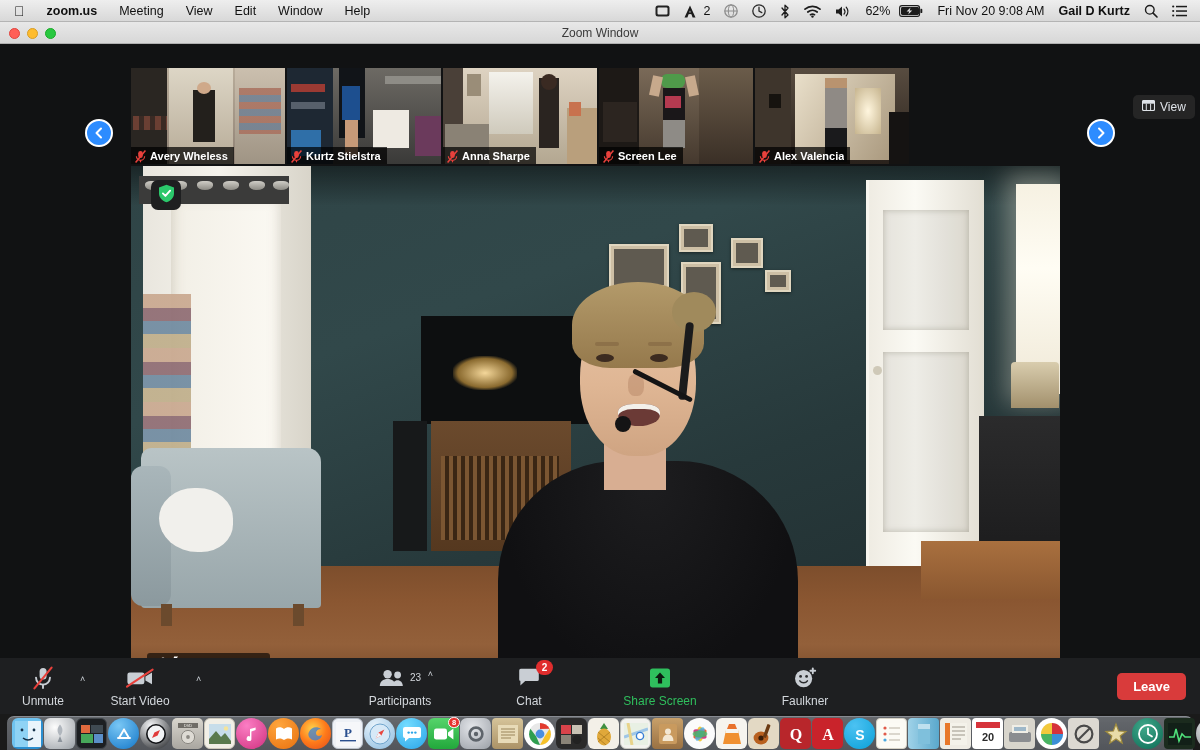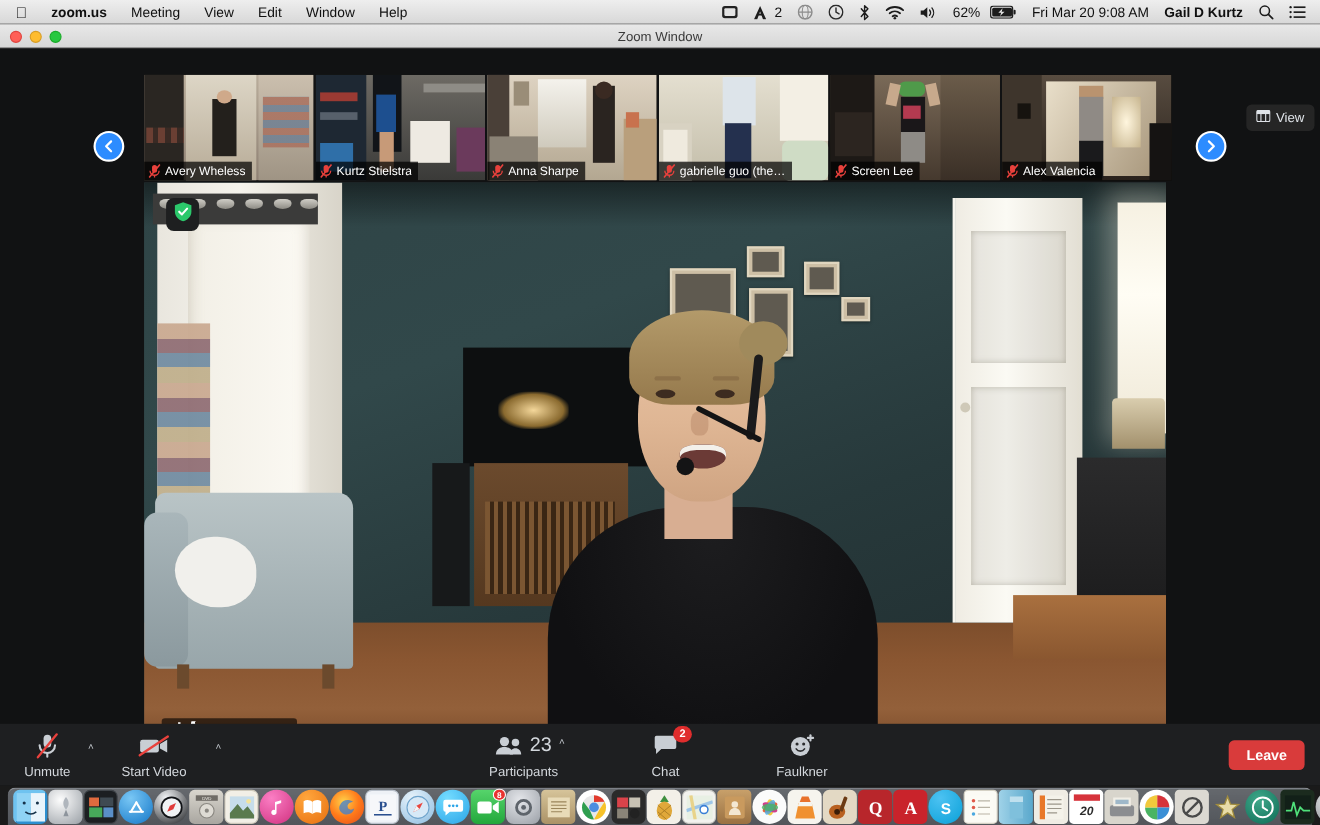--- a/index.html
+++ b/index.html
@@ -62,21 +62,21 @@
   }
   .thumb .scene{ position:absolute; inset:0; }
   .namebar{
     position:absolute; left:0; bottom:0; height:17px;
     background:rgba(0,0,0,0.72);
     display:flex; align-items:center; gap:4px; padding:0 6px 0 4px;
     max-width:100%;
   }
   .namebar .nm{
     color:#fff; font-size:11px; white-space:nowrap; overflow:hidden;
-    text-overflow:ellipsis; max-width:118px;
+    text-overflow:ellipsis; max-width:118px;font-weight:bold;
   }
   .mutemic{ width:11px; height:13px; flex:none; }
 
   
   .navarrow{
     position:absolute; top:75px; width:28px; height:28px; border-radius:50%;
     background:#2d8cff; border:2px solid #ffffff;
     display:flex; align-items:center; justify-content:center; cursor:pointer;
   }
   #nav-prev{ left:85px; }
@@ -311,21 +311,21 @@
     background:#d93b3b; border-radius:5px; color:#fff;
     font-size:13px; font-weight:bold;
     display:flex; align-items:center; justify-content:center; cursor:pointer;
   }
   .badge{
     position:absolute; top:-5px; right:-13px; min-width:17px; height:15px;
     background:#e02d2d; border-radius:8px; color:#fff; font-size:10px;
     font-weight:bold; display:flex; align-items:center; justify-content:center;
     padding:0 4px;
   }
-  .pcount{ color:#d3d7dc; font-size:18px; margin-left:5px; }
+  .pcount{ color:#d3d7dc; font-size:10px; margin-left:5px; }
 
   
   #dock{
     position:absolute; left:0; bottom:0; width:1200px; height:36px;
     background:rgba(30,32,35,0.0);
     display:flex; align-items:flex-end; justify-content:center;
   }
   #dockinner{
     width:1186px; height:34px;
     background:linear-gradient(to bottom,rgba(120,124,130,0.80),rgba(92,96,102,0.86));
@@ -407,21 +407,21 @@
     </span>
     <span class="mb-status">62%</span>
     <span class="mb-status" style="padding-left:2px;">
       <svg width="24" height="12" viewBox="0 0 24 12">
           <rect x="0.6" y="0.6" width="20" height="10.8" rx="2.4" fill="none" stroke="#1c1c1c" stroke-width="1.1"></rect>
           <rect x="2" y="2" width="18" height="8" rx="1.4" fill="#1c1c1c"></rect>
           <path d="M11.5 2.6 L7.6 6.5 H10.2 L9.2 9.6 L13.2 5.6 H10.6 Z" fill="#e3e3e3"></path>
           <rect x="21.4" y="3.8" width="1.9" height="4.3" rx="0.9" fill="#1c1c1c"></rect>
         </svg>
     </span>
-    <span class="mb-status">Fri Mar 20  9:08 AM</span>
+    <span class="mb-status">Fri Nov 20  9:08 AM</span>
     <span class="mb-status" style="font-weight:bold;">Gail D Kurtz</span>
     <span class="mb-status">
       <svg width="14" height="14" viewBox="0 0 14 14">
           <circle cx="5.8" cy="5.8" r="4.3" fill="none" stroke="#1c1c1c" stroke-width="1.4"></circle>
           <line x1="9.1" y1="9.1" x2="13" y2="13" stroke="#1c1c1c" stroke-width="1.6" stroke-linecap="round"></line>
         </svg>
     </span>
     <span class="mb-status">
       <svg width="15" height="12" viewBox="0 0 15 12">
           <g fill="#1c1c1c">
@@ -545,41 +545,20 @@
                 <rect x="3.2" y="1" width="4.6" height="7" rx="2.3" fill="#e8413c"></rect>
                 <path d="M1.4 6.2 A4.1 4.1 0 0 0 9.6 6.2" fill="none" stroke="#e8413c" stroke-width="1.2"></path>
                 <line x1="5.5" y1="10.3" x2="5.5" y2="12.3" stroke="#e8413c" stroke-width="1.2"></line>
                 <line x1="0.6" y1="12.4" x2="10.4" y2="0.6" stroke="#e8413c" stroke-width="1.5"></line>
               </svg>
           </span>
           <span class="nm">Anna Sharpe</span>
         </div>
       </div>
 
-      <div class="thumb">
-        <div class="scene" style="background:linear-gradient(to bottom,#e4dfd0,#c3bda9);">
-          <div style="position:absolute;left:0;top:44px;width:30px;height:52px;background:#d8d2c2;"></div>
-          <div style="position:absolute;left:4px;top:50px;width:22px;height:30px;background:#efeade;"></div>
-          <div style="position:absolute;left:58px;top:2px;width:30px;height:44px;background:#dde4ea;"></div>
-          <div style="position:absolute;left:60px;top:44px;width:24px;height:50px;background:#24304e;"></div>
-          <div style="position:absolute;left:110px;top:0;width:44px;height:60px;background:#f3efe4;"></div>
-          <div style="position:absolute;left:112px;top:60px;width:42px;height:36px;background:#cfdcc5;border-radius:6px;"></div>
-        </div>
-        <div class="namebar">
-          <span class="mutemic">
-            <svg width="11" height="13" viewBox="0 0 11 13">
-                <rect x="3.2" y="1" width="4.6" height="7" rx="2.3" fill="#e8413c"></rect>
-                <path d="M1.4 6.2 A4.1 4.1 0 0 0 9.6 6.2" fill="none" stroke="#e8413c" stroke-width="1.2"></path>
-                <line x1="5.5" y1="10.3" x2="5.5" y2="12.3" stroke="#e8413c" stroke-width="1.2"></line>
-                <line x1="0.6" y1="12.4" x2="10.4" y2="0.6" stroke="#e8413c" stroke-width="1.5"></line>
-              </svg>
-          </span>
-          <span class="nm">gabrielle guo (the…</span>
-        </div>
-      </div>
 
       <div class="thumb">
         <div class="scene" style="background:linear-gradient(to bottom,#7a6a58,#45392e);">
           <div style="position:absolute;left:0;top:0;width:40px;height:96px;background:#1d1916;"></div>
           <div style="position:absolute;left:4px;top:34px;width:34px;height:40px;background:#2c2520;"></div>
           <div style="position:absolute;left:62px;top:6px;width:24px;height:14px;border-radius:6px;background:#4f9a4a;"></div>
           <div style="position:absolute;left:64px;top:20px;width:22px;height:34px;background:#1a1719;"></div>
           <div style="position:absolute;left:66px;top:28px;width:16px;height:12px;background:#b43a50;"></div>
           <div style="position:absolute;left:64px;top:52px;width:22px;height:28px;background:#8e8b86;"></div>
           <div style="position:absolute;left:52px;top:8px;width:10px;height:20px;background:#c7a98c;transform:rotate(12deg);"></div>
@@ -781,20 +760,29 @@
         <div class="tb-btn" style="width:58px;">
           <div class="tb-ico">
             <svg width="22" height="19" viewBox="0 0 22 19">
                 <path d="M1.2 2.4 A1.6 1.6 0 0 1 2.8 0.8 H19.2 A1.6 1.6 0 0 1 20.8 2.4 V11.4 A1.6 1.6 0 0 1 19.2 13 H7.2 L2.4 17.4 V13 H2.8 A1.6 1.6 0 0 1 1.2 11.4 Z" fill="#c9ced4"></path>
               </svg>
             <span class="badge">2</span>
           </div>
           <div class="tb-lbl">Chat</div>
         </div>
 
+        <div class="tb-btn" style="width:100px;">
+          <div class="tb-ico">
+            <svg width="26" height="22" viewBox="0 0 26 22">
+                <rect x="3" y="1.4" width="20" height="19" rx="2.6" fill="#2fbf5d"></rect>
+                <path d="M13 5.6 L18 11 H15.1 V16.6 H10.9 V11 H8 Z" fill="#0d1a10"></path>
+              </svg>
+          </div>
+          <div class="tb-lbl green">Share Screen</div>
+        </div>
 
         <div class="tb-btn" style="width:86px;">
           <div class="tb-ico">
             <svg width="24" height="22" viewBox="0 0 24 22">
                 <circle cx="10.6" cy="11.6" r="8.6" fill="#c9ced4"></circle>
                 <circle cx="7.6" cy="9.4" r="1.4" fill="#2a2b2d"></circle>
                 <circle cx="13.6" cy="9.4" r="1.4" fill="#2a2b2d"></circle>
                 <path d="M6.8 13.8 A4.6 4.6 0 0 0 14.4 13.8" fill="none" stroke="#2a2b2d" stroke-width="1.5" stroke-linecap="round"></path>
                 <g stroke="#c9ced4" stroke-width="1.9" stroke-linecap="round">
                   <line x1="19.8" y1="1.4" x2="19.8" y2="6.2"></line>
@@ -1077,21 +1065,21 @@
           <rect x="0" y="0" width="5" height="22" fill="#e8782a"></rect>
           <g stroke="#9b968a" stroke-width="1.1">
             <line x1="7" y1="4" x2="20" y2="4"></line>
             <line x1="7" y1="8" x2="20" y2="8"></line>
             <line x1="7" y1="12" x2="20" y2="12"></line>
             <line x1="7" y1="16" x2="16" y2="16"></line>
           </g>
         </svg>
     </div>
 
-    <div class="dockicon" style="background:#fff;border-radius:4px;font-style:italic;">
+    <div class="dockicon" style="background:#fff;border-radius:4px;">
       <svg width="24" height="24" viewBox="0 0 24 24">
           <rect x="0" y="0" width="24" height="24" fill="#fff"></rect>
           <rect x="0" y="0" width="24" height="6" fill="#d6333b"></rect>
           <text x="12" y="19" font-size="11" font-weight="bold" fill="#2b2b2b" text-anchor="middle" font-family="sans-serif">20</text>
         </svg>
     </div>
 
     <div class="dockicon" style="background:#d8d5cc;border-radius:4px;">
       <svg width="24" height="20" viewBox="0 0 24 20">
           <rect x="1" y="8" width="22" height="10" rx="2" fill="#8b8d90"></rect>

